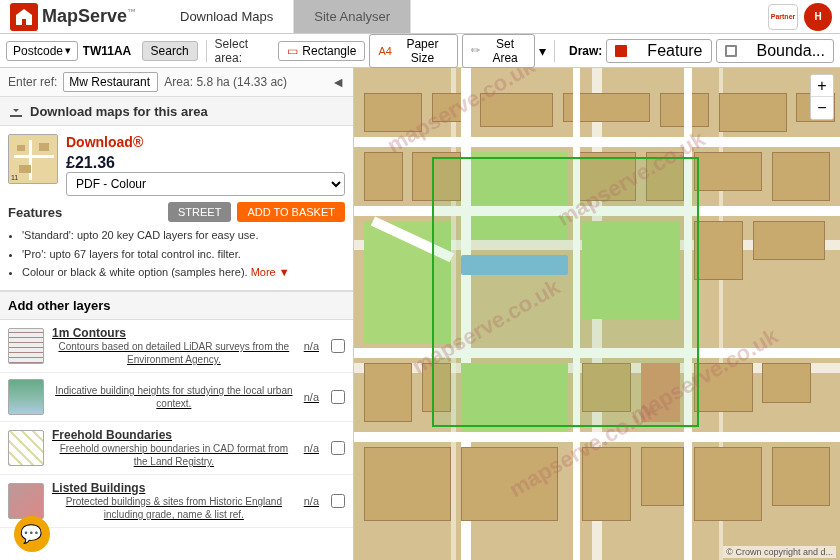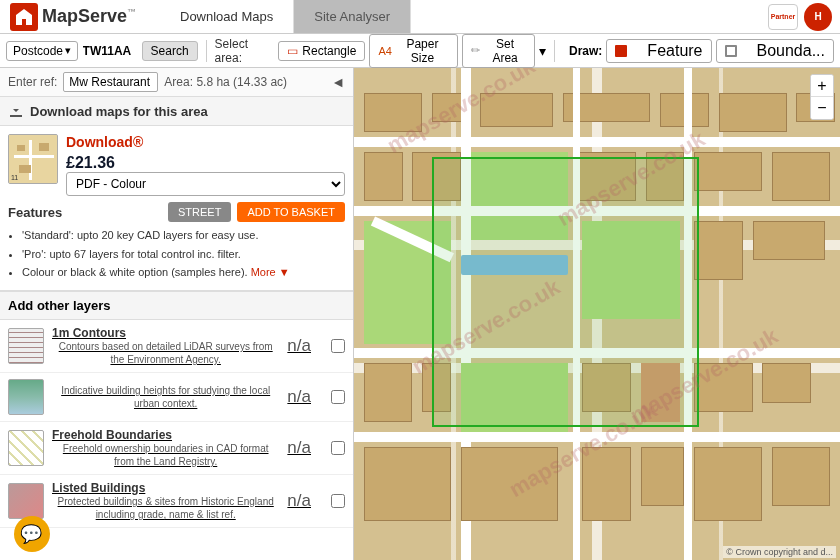--- a/index.html
+++ b/index.html
@@ -376,23 +376,23 @@
       font-weight: bold;
       color: #333;
     }
     .layer-desc {
       font-size: 10px;
       color: #555;
       line-height: 1.3;
       text-align: center;
     }
     .layer-price {
-      font-size: 17px;
+      font-size: 11px;
       color: #555;
-      margin-right: 12px;
+      margin-right: 4px;
     }
     .layer-checkbox {
       width: 14px;
       height: 14px;
       cursor: pointer;
     }
 
     
     #map-area {
       flex: 1;

